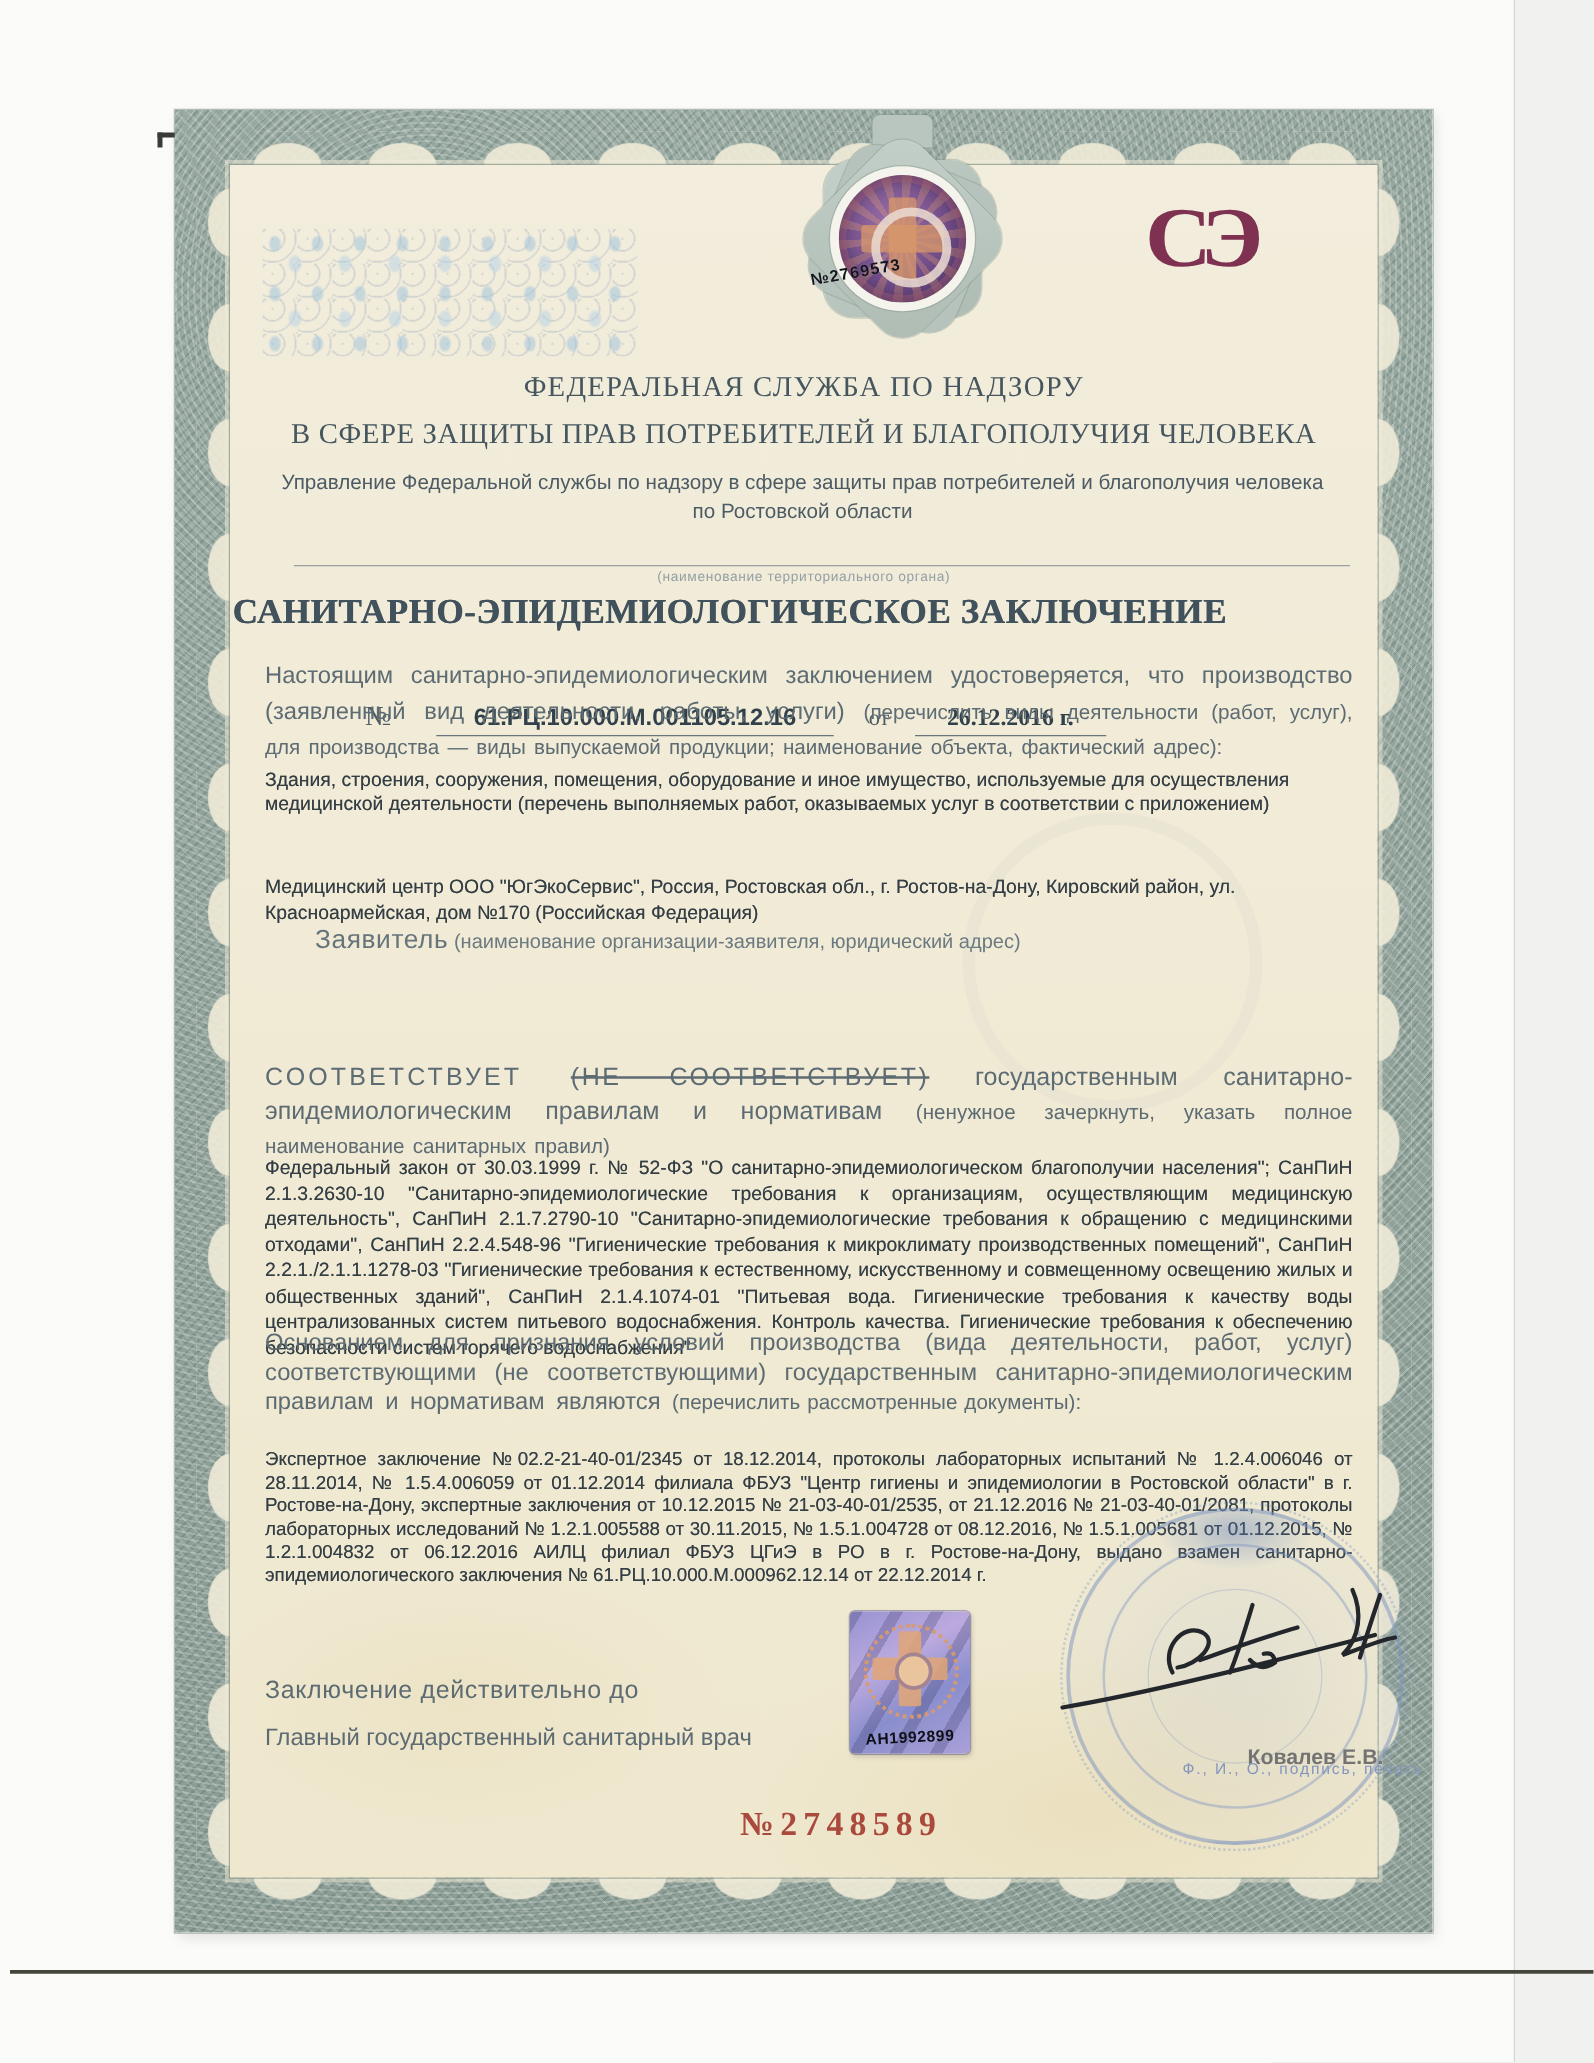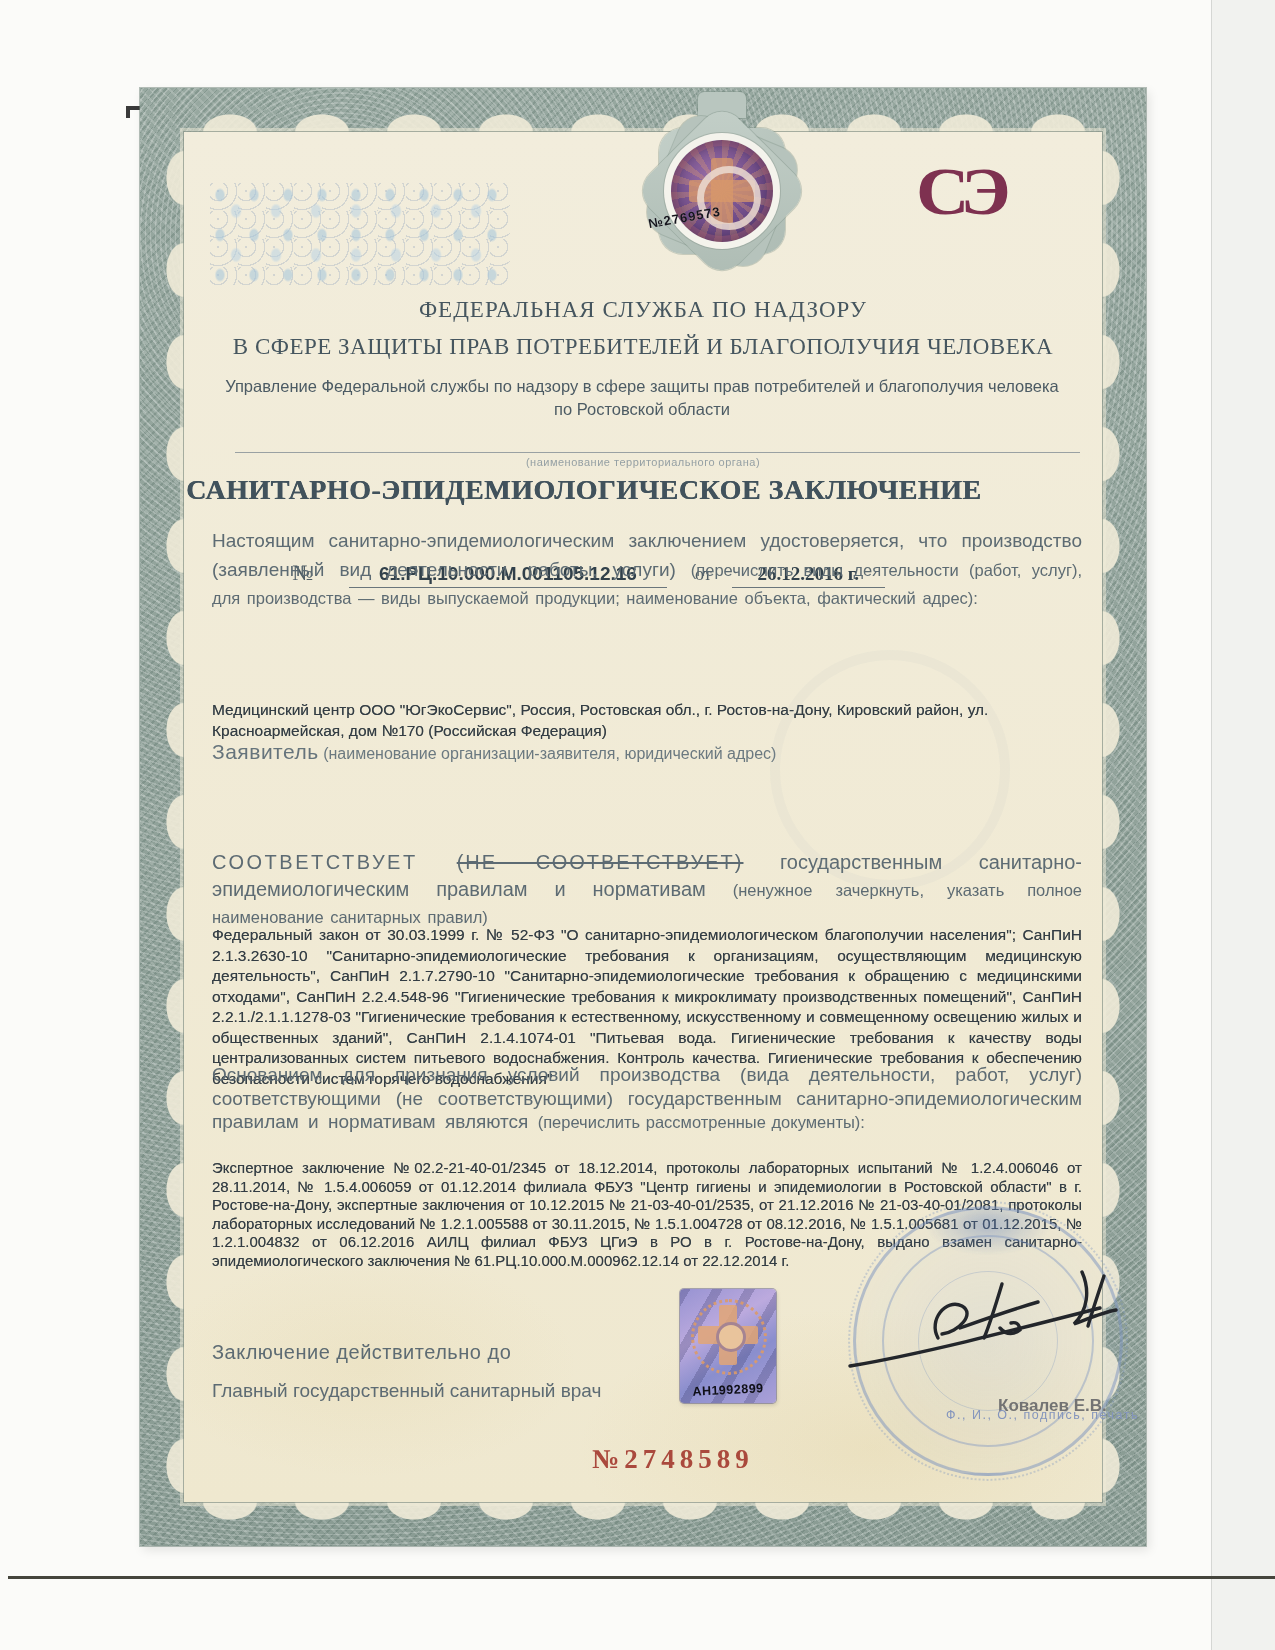--- a/index.html
+++ b/index.html
@@ -76,21 +76,21 @@
   .numrow .date{font-size:19px;font-weight:bold;color:#31404a;padding:0 26px 2px;border-bottom:1.5px solid #6a757b;font-family:Liberation Serif, serif;}
 
   .form-text{color:#5d6b73;}
   .typed{color:#333d44;text-shadow:0 0 .5px rgba(51,61,68,.65);}
   .blk{position:absolute;left:212px;width:870px;text-align:justify;}
   .intro{top:527px;font-size:19px;line-height:28.5px;word-spacing:6px;}
   .intro .note{font-size:16.5px;word-spacing:2px;}
   .activity{top:615px;font-size:15.5px;line-height:19px;text-align:left;}
   .address{top:699px;font-size:15.5px;line-height:21px;text-align:left;}
   .applicant-row{position:absolute;left:212px;top:740px;}
-  .applicant-row .lbl{font-size:21px;color:#66747c;letter-spacing:.5px;}
+  .applicant-row .lbl{font-size:21px;color:#66747c;letter-spacing:.5px;margin-left:40px;}
   .applicant-row .note{font-size:16px;color:#6b7980;}
   .applicant{top:769px;font-size:15.5px;line-height:21px;text-align:left;}
   .conform{top:849px;font-size:20px;line-height:26.5px;word-spacing:5px;}
   .conform .big{letter-spacing:2.5px;}
   .conform .strike{text-decoration:line-through;text-decoration-thickness:2px;letter-spacing:2px;}
   .conform .note{font-size:16.5px;word-spacing:2px;}
   .regulations{top:925px;font-size:15.5px;line-height:20.5px;}
   .basis{top:1063px;font-size:19px;line-height:23.5px;word-spacing:4px;}
   .basis .note{font-size:16.5px;word-spacing:1px;}
   .documents{top:1159px;font-size:15px;line-height:18.5px;}
@@ -166,20 +166,21 @@
     <span class="no">№</span>
     <span class="num">61.РЦ.10.000.М.001105.12.16</span>
     <span class="ot">от</span>
     <span class="date">26.12.2016 г.</span>
   </div>
 
   <div class="blk intro form-text">
     <span>Настоящим санитарно-эпидемиологическим заключением удостоверяется, что производство (заявленный вид деятельности, работы, услуги) </span><span class="note">(перечислить виды деятельности (работ, услуг), для производства — виды выпускаемой продукции; наименование объекта, фактический адрес):</span>
   </div>
 
+  <div class="blk activity typed">Здания, строения, сооружения, помещения, оборудование и иное имущество, используемые для осуществления медицинской деятельности (перечень выполняемых работ, оказываемых услуг в соответствии с приложением)</div>
   <div class="blk address typed">Медицинский центр ООО "ЮгЭкоСервис", Россия, Ростовская обл., г. Ростов-на-Дону, Кировский район, ул. Красноармейская, дом №170 (Российская Федерация)</div>
 
   <div class="applicant-row">
     <span class="lbl">Заявитель</span>
     <span class="note"> (наименование организации-заявителя, юридический адрес)</span>
   </div>
 
   <div class="blk conform form-text">
     <span class="big">СООТВЕТСТВУЕТ </span><span class="strike">(НЕ СООТВЕТСТВУЕТ)</span><span> государственным санитарно-эпидемиологическим правилам и нормативам </span><span class="note">(ненужное зачеркнуть, указать полное наименование санитарных правил)</span>
   </div>

